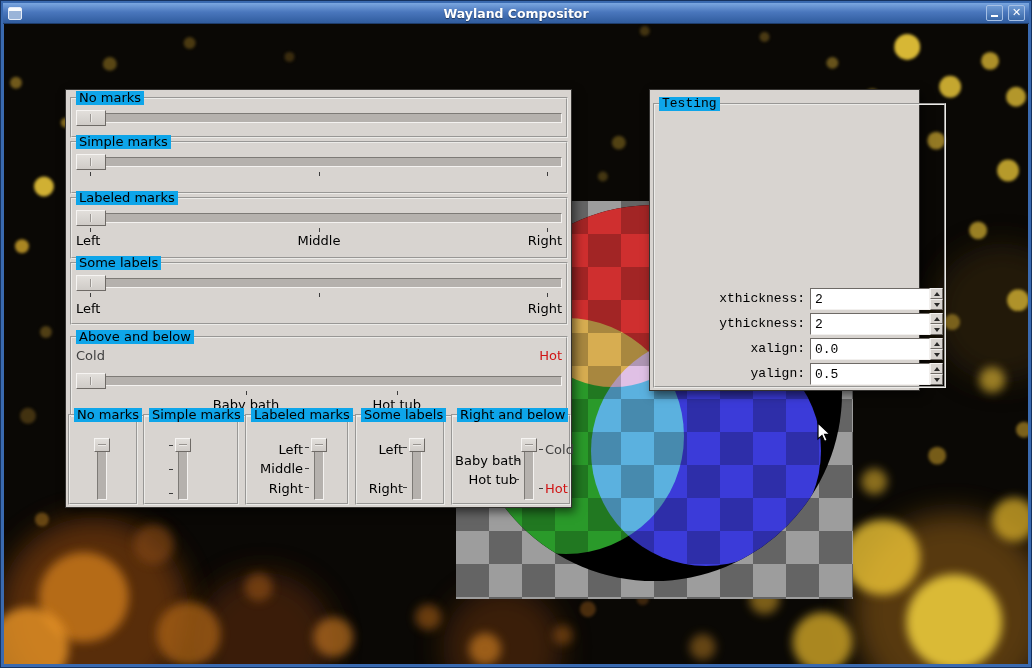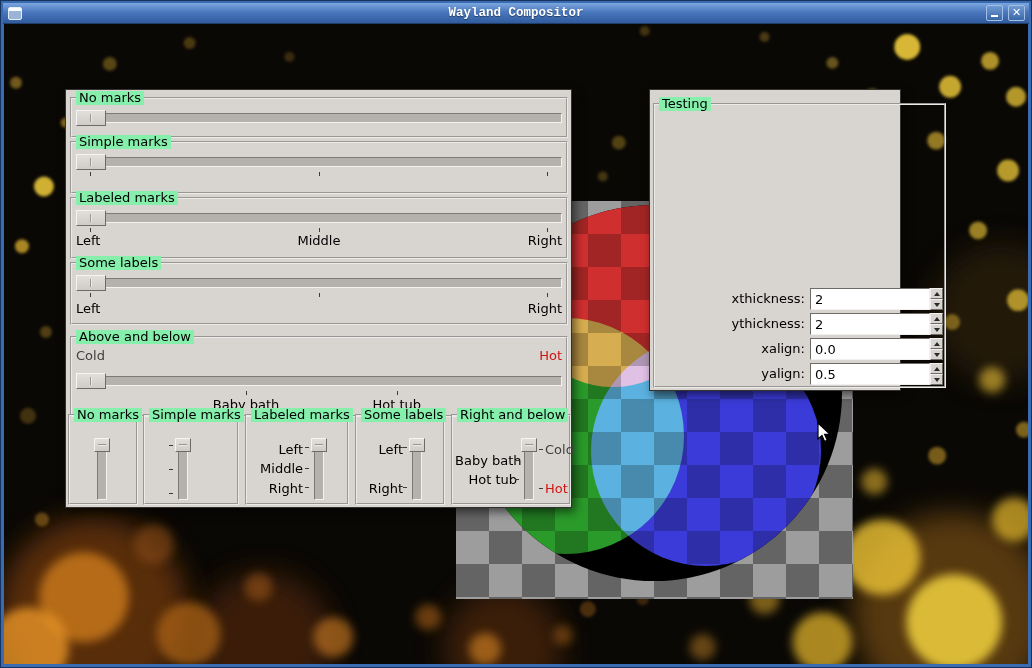--- a/index.html
+++ b/index.html
@@ -17,21 +17,20 @@
   }
   .tb-icon {
     position:absolute; left:5px; top:4px; width:14px; height:13px;
     background:linear-gradient(#f8fafc 30%, #9ab4d8 30%);
     border:1px solid #e4ecf8; border-radius:2px;
   }
   .tb-title {
     position:absolute; left:0; right:0; top:3px; text-align:center;
     color:#fff; font-size:12.5px; font-weight:bold;
     text-shadow:0 1px 1px rgba(0,0,0,.45);
-    font-family:Liberation Mono, monospace;
   }
   .tb-btn {
     position:absolute; top:2px; width:17px; height:16px;
     background:linear-gradient(to bottom,#6f9ad4,#3a68a8);
     border:1px solid #a5bfe4; border-radius:2px;
     color:#fff; text-align:center; cursor:default;
   }
   .tb-min { right:26px; }
   .tb-close { right:4px; }
   .min-glyph { position:absolute; left:4px; right:4px; bottom:3px; height:2px; background:#fff; }
@@ -44,24 +43,24 @@
   .bokeh { position:absolute; left:0; top:0; width:100%; height:100%; }
   .rgb-image { position:absolute; left:452px; top:177px; z-index:5; }
   .cursor { position:absolute; left:813px; top:398px; z-index:50; }
   
   .gtk-panel {
     position:absolute; background:#d8d4d0; z-index:10;
     border:1px solid #343230; box-shadow:3px 4px 9px rgba(0,0,0,.55);
     font-size:13px; color:#000;
   }
   .scales-panel { left:61px; top:65px; width:507px; height:419px; }
-  .testing-panel { left:645px; top:65px; width:252px; height:302px; }
+  .testing-panel { left:645px; top:65px; width:271px; height:302px;font-family:Liberation Mono, monospace; }
   .frame { position:absolute; border:2px groove #ecebe8; }
   .frame-title {
-    position:absolute; top:-8px; left:4px; background:#86efac;
+    position:absolute; top:-8px; left:4px; background:#0ea5e9;
     padding:0 3px; font-size:13px; line-height:14px; white-space:nowrap;
   }
   
   .hzone { position:absolute; left:4px; right:4px; top:0; bottom:0; }
   .hscale { position:absolute; left:0; right:0; height:16px; }
   .trough-h {
     position:absolute; left:0; right:0; top:3px; height:10px; background:#b5b1ad;
     border:1px solid; border-color:#7d7a76 #f4f2f0 #f4f2f0 #7d7a76;
   }
   .handle-h {

